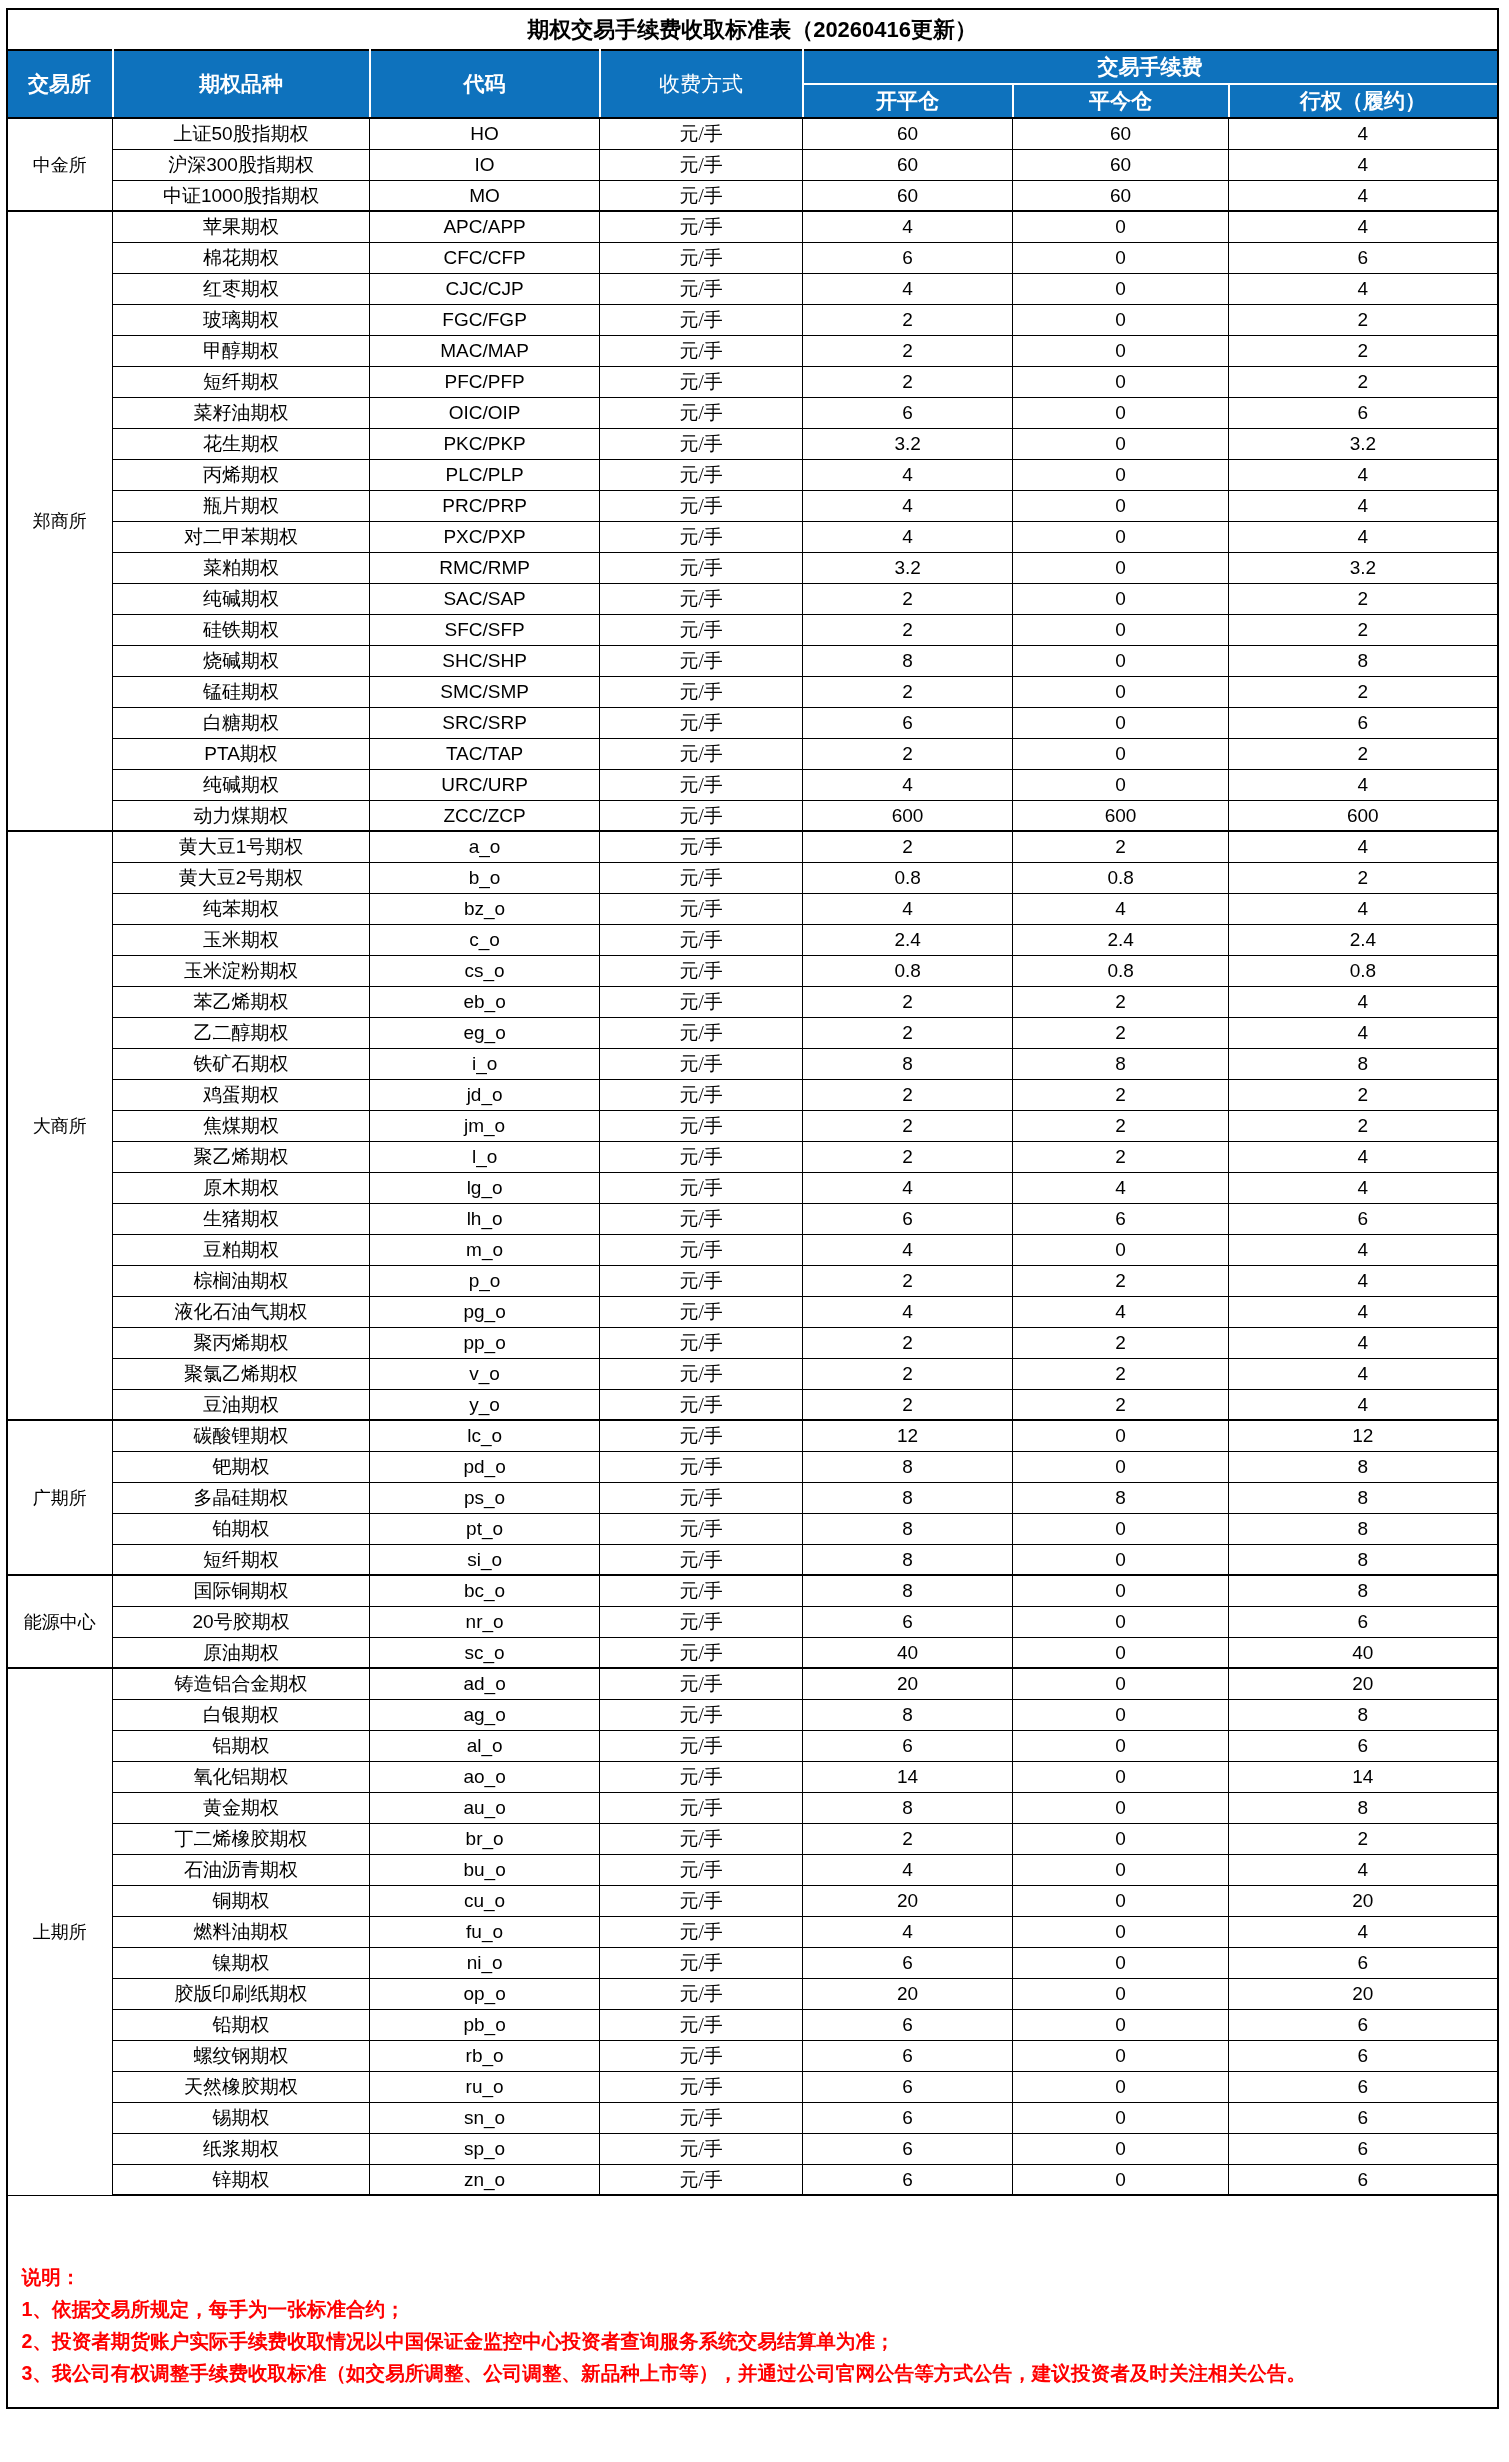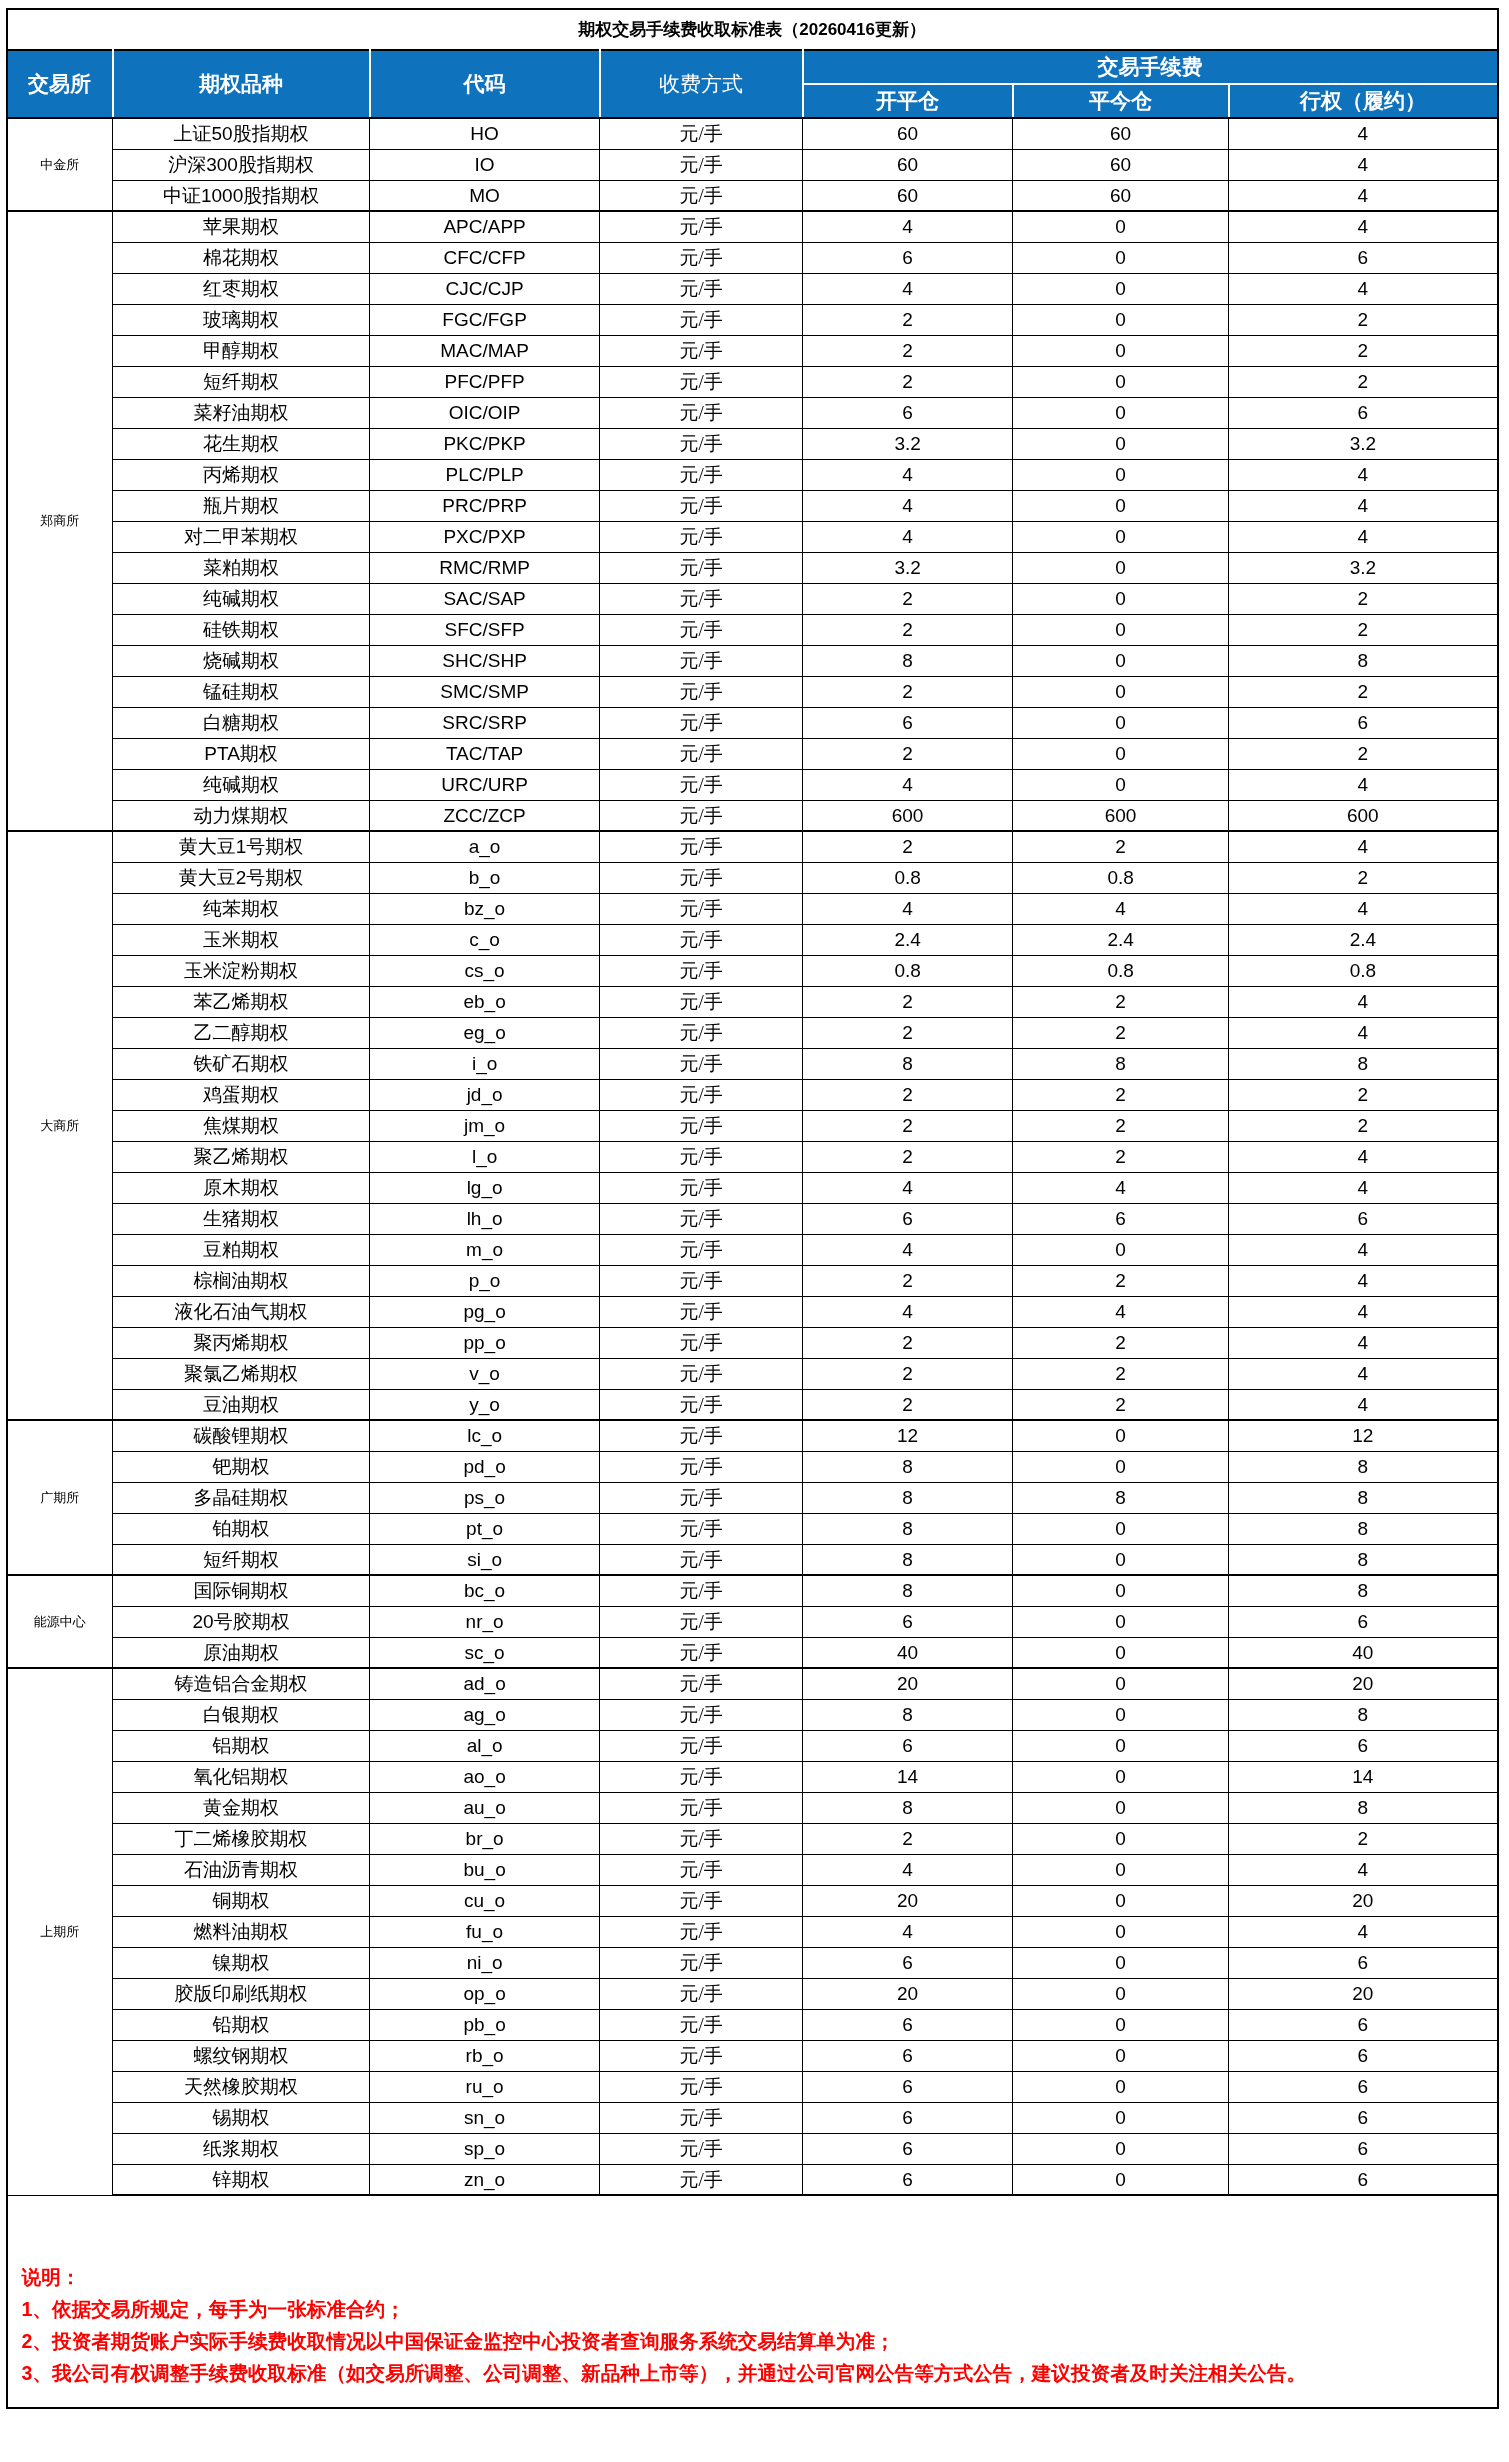--- a/index.html
+++ b/index.html
@@ -14,21 +14,21 @@
     position: absolute;
     left: 5.6px; top: 8.4px;
     width: 1493px;
     border: 2.8px solid #000000;
     background: #ffffff;
   }
   .title {
     height: 39px;
     line-height: 39px;
     text-align: center;
-    font-size: 17px;
+    font-size: 22px;
     font-weight: bold;
     color: #000;
     background: #fff;
   }
   table.fee {
     width: 100%;
     border-collapse: collapse;
     table-layout: fixed;
   }
   col.c-exchange { width: 105px; }
@@ -63,21 +63,21 @@
     vertical-align: middle;
     font-size: 18px;
     color: #000;
     background: #fff;
     overflow: hidden;
     white-space: nowrap;
   }
   tbody tr > td:last-child { border-right: 0; }
   tbody tr.group-start > td { border-top: 2.8px solid #000; }
   tbody tr:last-child > td { border-bottom: 2.8px solid #000; }
-  td.exchange-cell { font-size: 13px; border-left: 0; }
+  td.exchange-cell { font-size: 18px; border-left: 0; }
   td.variety { font-size: 19px; }
   td.code { font-size: 19px; }
   td.method { font-family: "Liberation Serif", "DejaVu Serif", serif; font-size: 19px; }
   td.num { font-size: 19px; }
 
   .notes {
     padding: 29px 17px 18px 14px;
     color: #FF0000;
     font-size: 19.6px;
     font-weight: bold;

